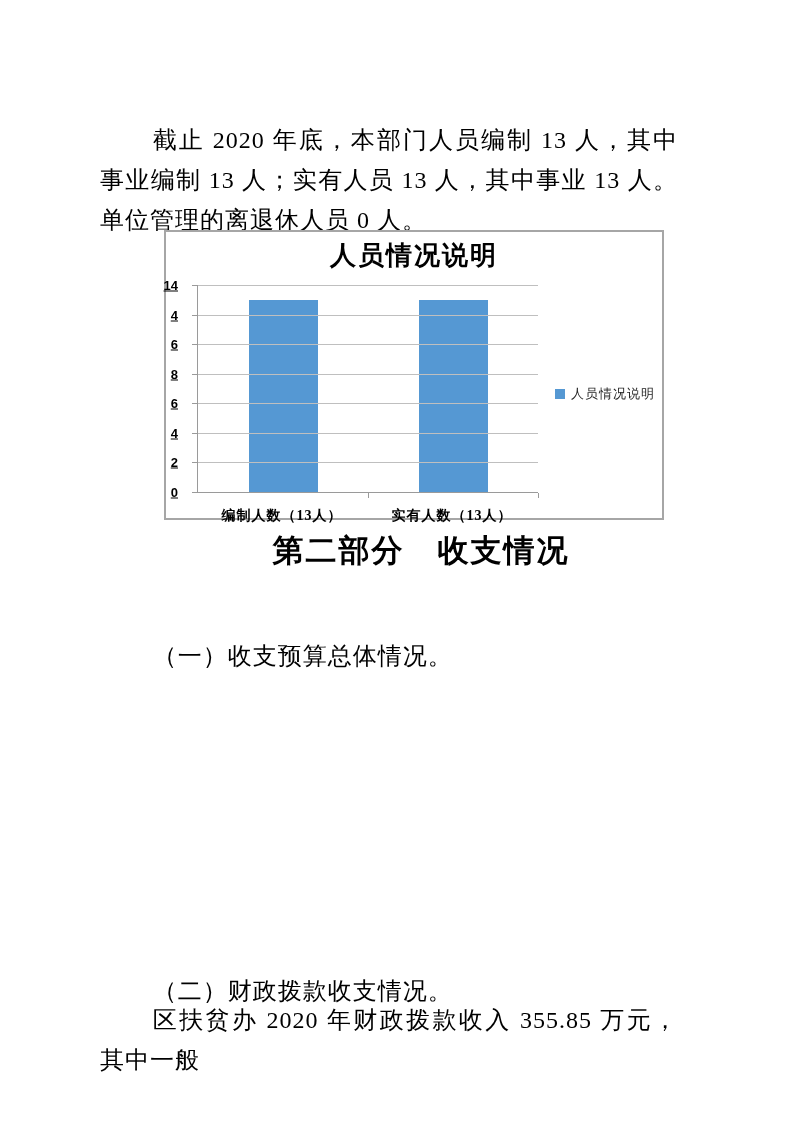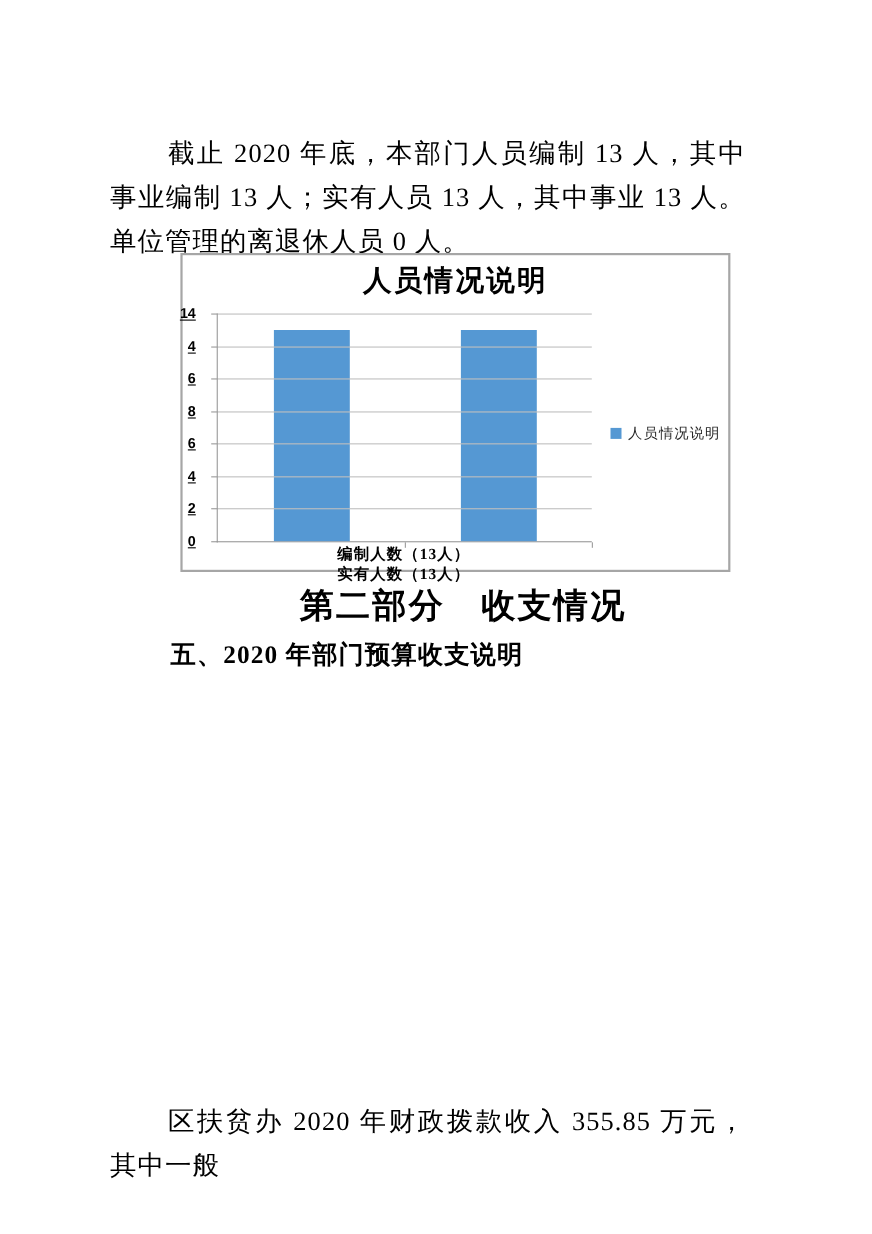--- a/index.html
+++ b/index.html
@@ -138,24 +138,23 @@
     bottom: -6px;
     width: 1px;
     height: 5px;
     background: #9a9a9a;
   }
   .xtick-mid   { left: 50%; }
   .xtick-right { left: 100%; }
   .x-labels {
     position: absolute;
     left: 31px;
-    top: 263px;
+    top: 275px;
     width: 340px;
     display: flex;
-    flex-direction: column;
   }
   .x-label {
     flex: 1;
     text-align: center;
     font-size: 14px;
     font-weight: bold;
     letter-spacing: 1px;
     color: #000000;
   }
   .legend {
@@ -233,20 +232,21 @@
     </div>
 
     <div class="legend">
       <span class="legend-swatch" style="background: rgb(85, 152, 211);"></span>
       <span class="legend-label">人员情况说明</span>
     </div>
   </div>
 
   <div class="part-heading">第二部分　收支情况</div>
 
-  <div class="section-heading">五、2020 年部门预算收支说明</div>
-
-
-
+
+  <p class="para subsection-1">（一）收支预算总体情况。</p>
+
+
+  <p class="para subsection-2">（二）财政拨款收支情况。</p>
 
   <p class="para fiscal-para">区扶贫办 2020 年财政拨款收入 355.85 万元，其中一般</p>
 
 </div>
 
 </body></html>

